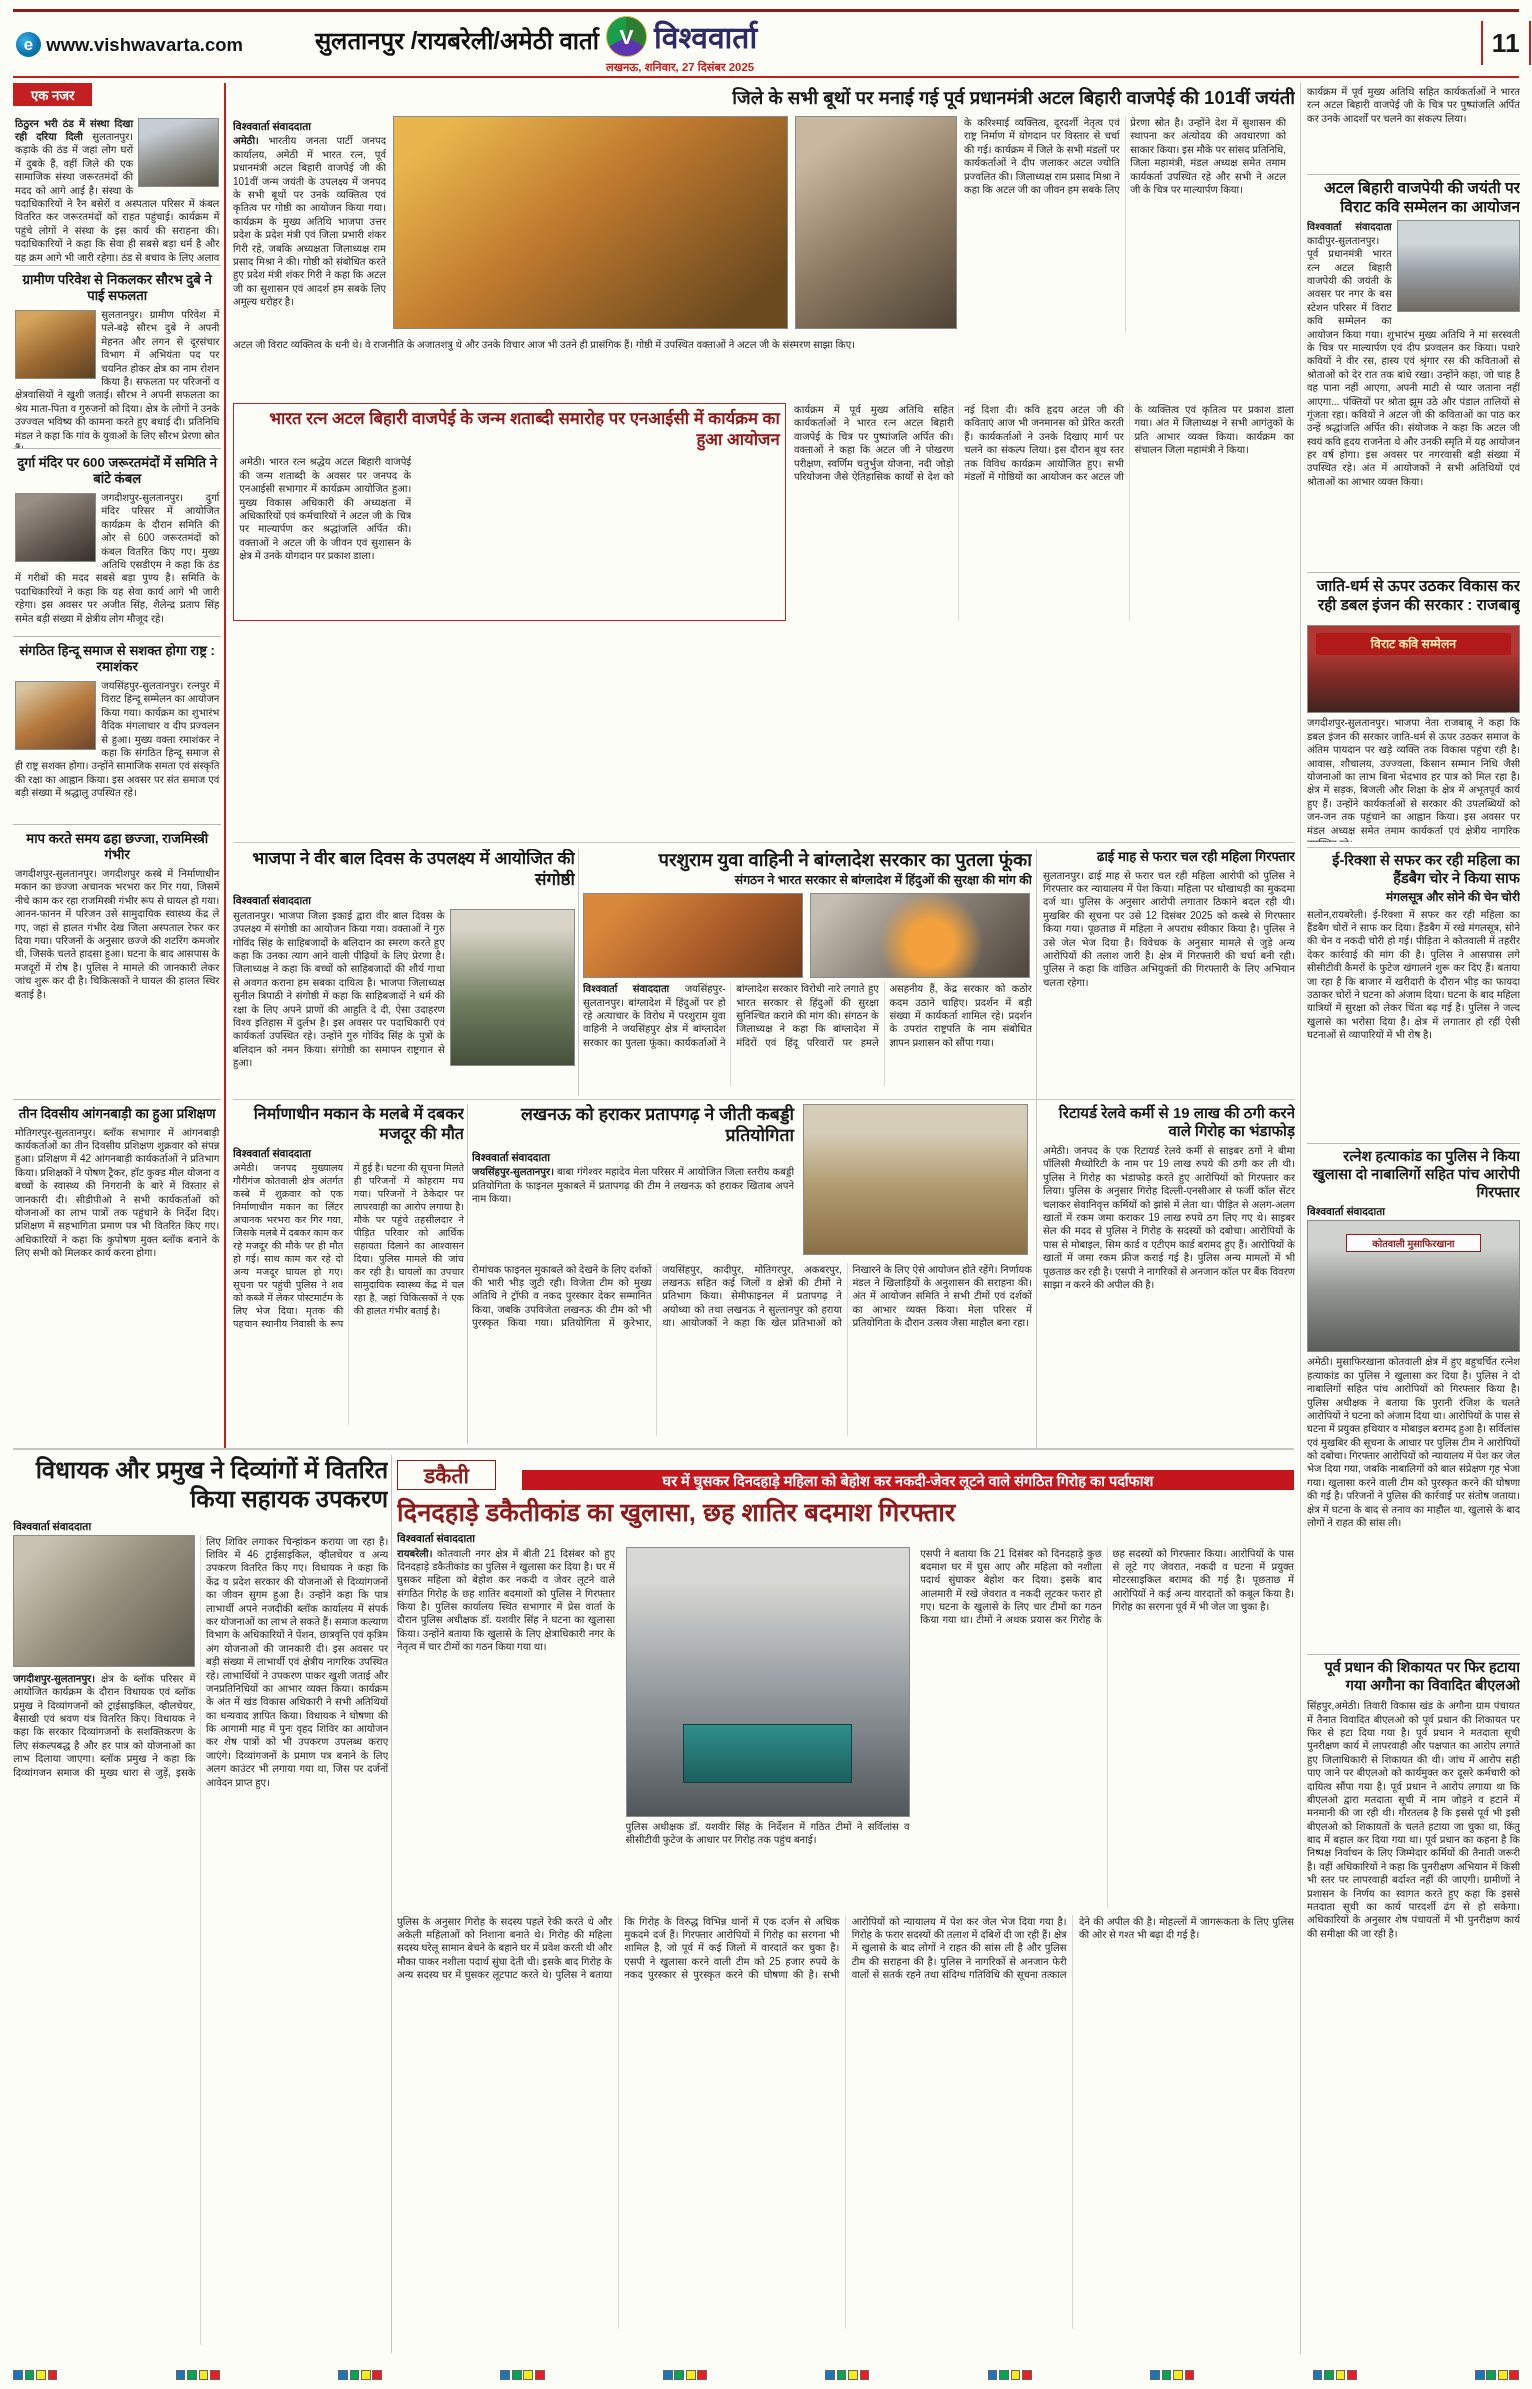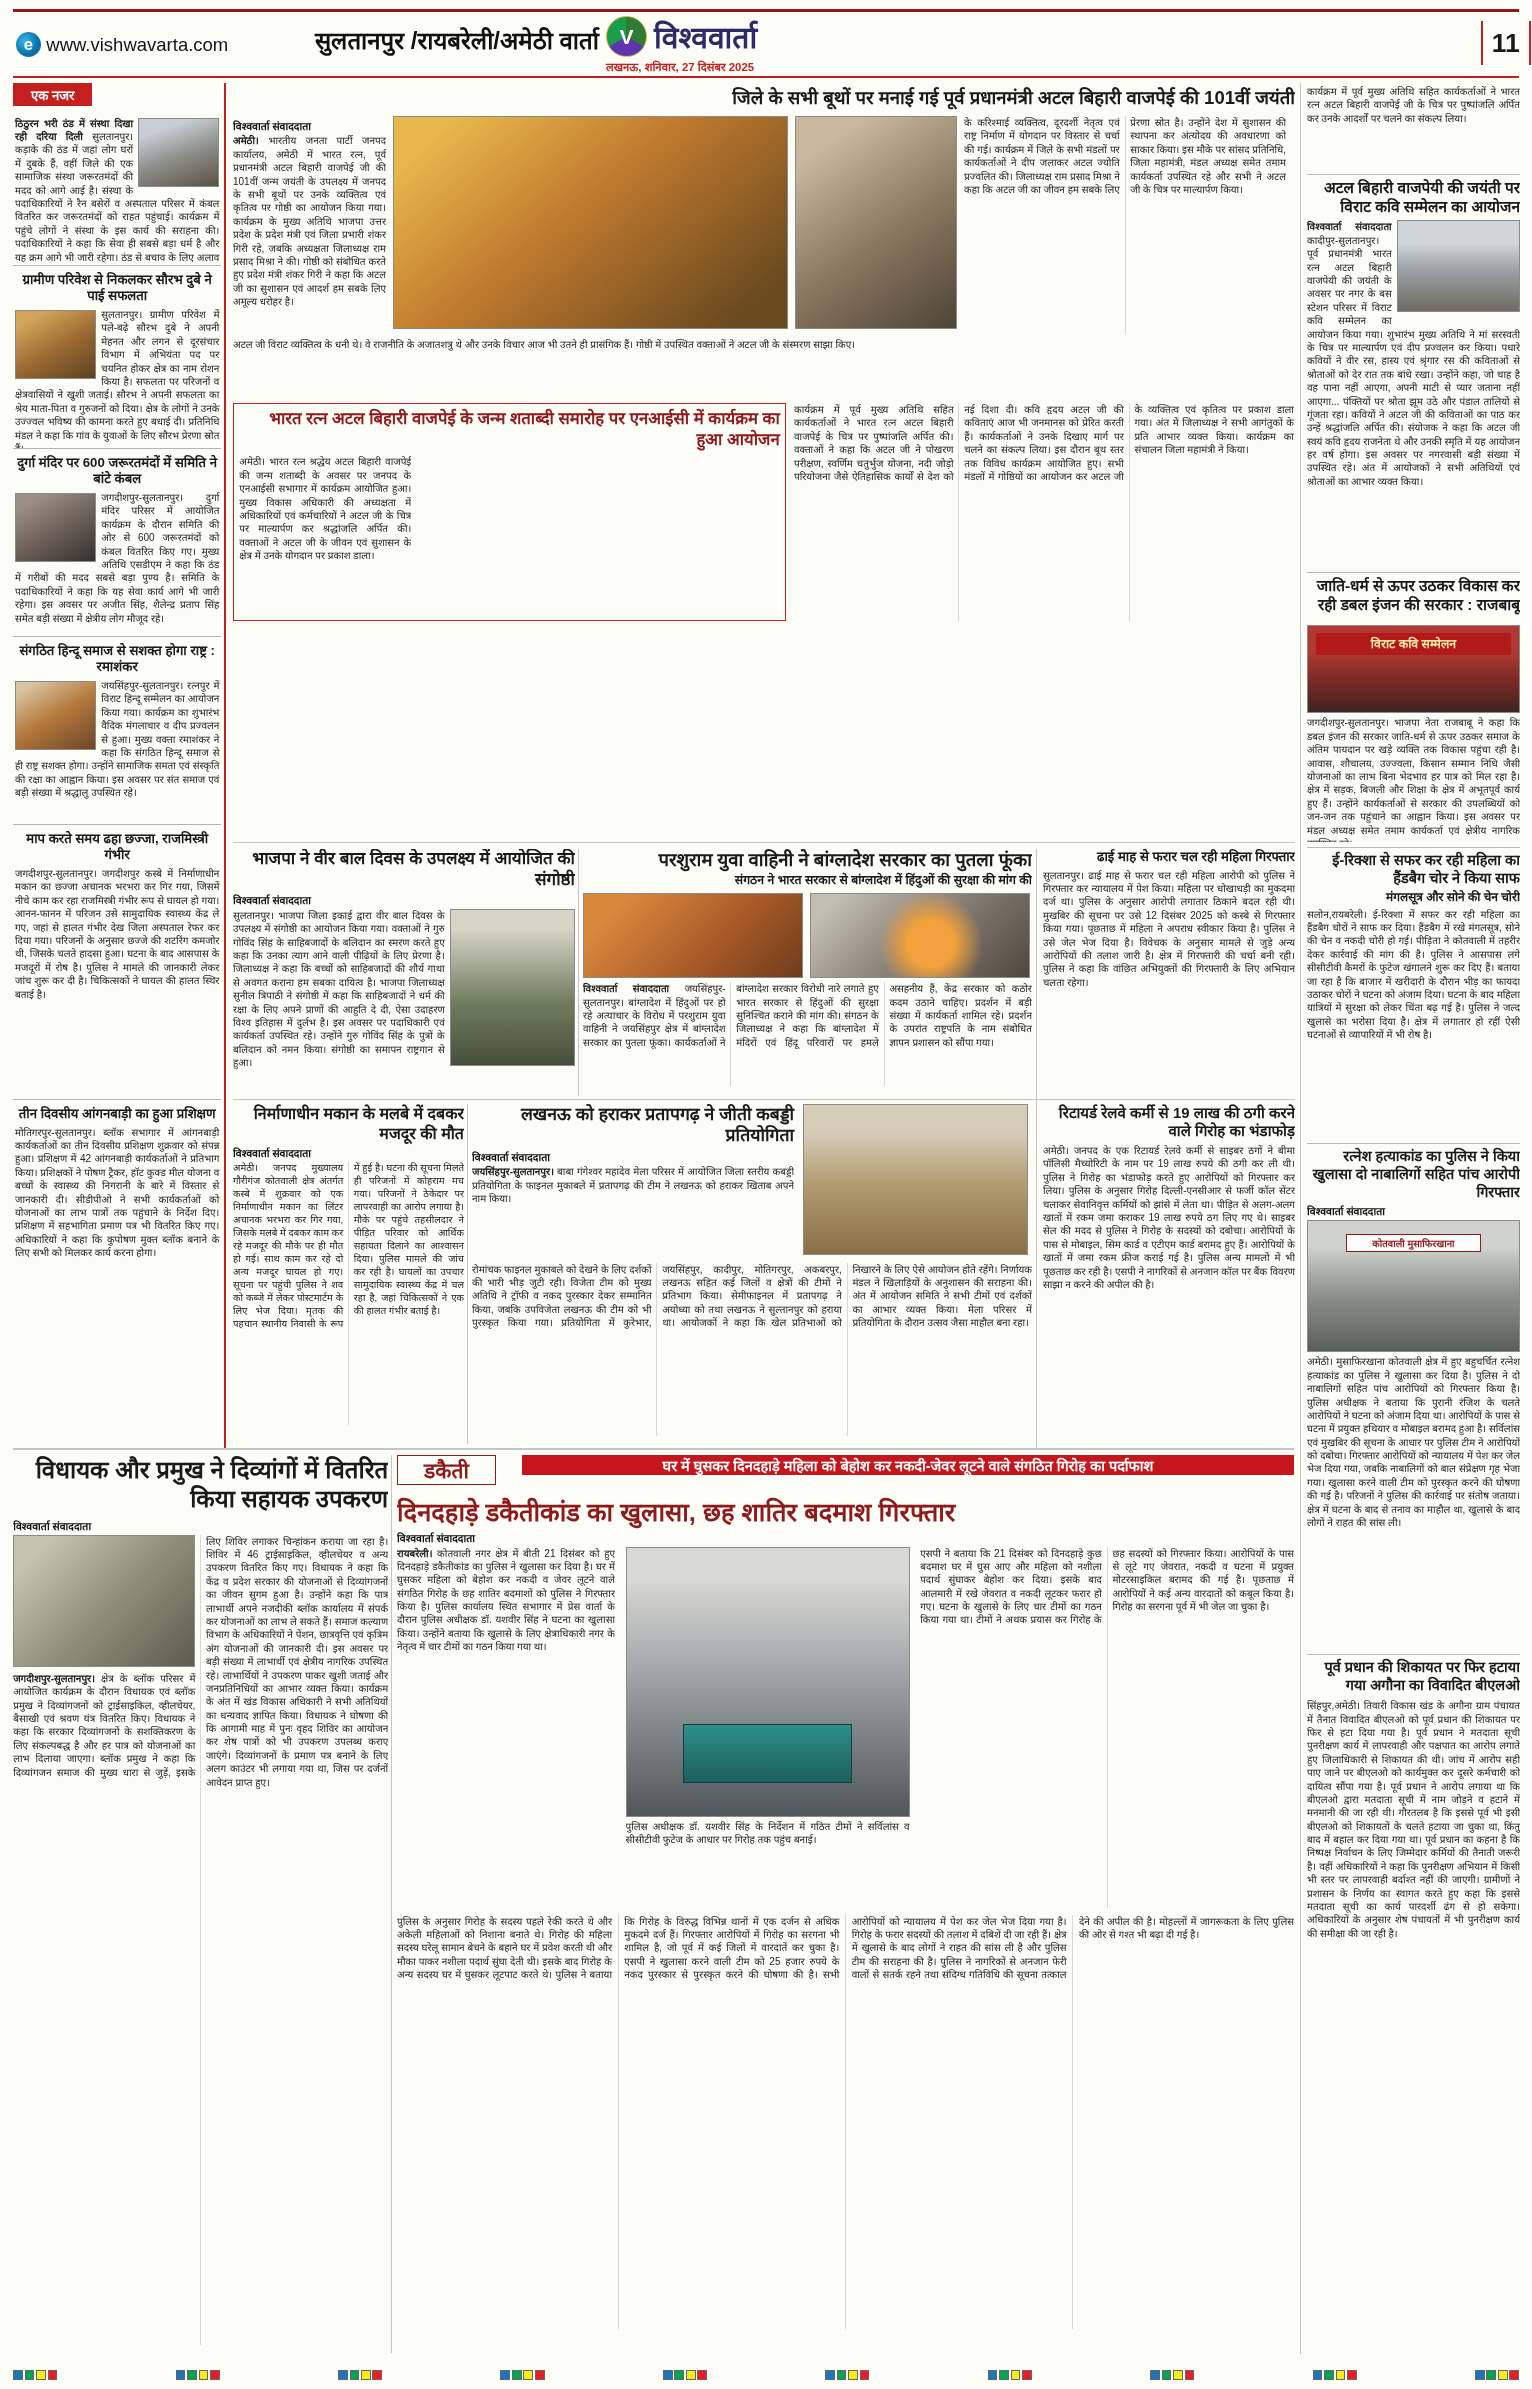--- a/index.html
+++ b/index.html
@@ -40,21 +40,21 @@
 </style>
 </head>
 <body>
 
 <div id="page">
 
   <div class="abs red-rule" style="left:13.2px;top:8.8px;width:1506px;height:3.5px;background:#8e1b1b"></div>
 
   <div class="abs" style="left:16px;top:32px;display:flex;align-items:center">
     <span class="logo-e">e</span>
-    <span style="font-size:18.5px;font-weight:normal;color:#10151a">www.vishwavarta.com</span>
+    <span style="font-size:18.5px;font-weight:bold;color:#10151a">www.vishwavarta.com</span>
   </div>
 
   <div class="abs hl" style="left:238px;top:26.4px;width:361px;font-size:24px;color:#111">सुलतानपुर /रायबरेली/अमेठी वार्ता</div>
 
   <div class="abs" style="left:606px;top:16px;width:229px">
     <div style="display:flex;align-items:center">
       <span class="logo-v">V</span>
       <span style="font-size:30px;font-weight:bold;color:#2e2a66">विश्ववार्ता</span>
     </div>
     <div style="font-size:11.4px;font-weight:bold;color:#c42021;text-align:left;margin-top:1.8px">लखनऊ, शनिवार, 27 दिसंबर 2025</div>
@@ -190,21 +190,21 @@
     <div class="byline" style="margin-top:5.3px">विश्ववार्ता संवाददाता</div>
     <div class="cols2 clip" style="height:810px">
       <div class="photo" style="width:100%;height:132px;margin-bottom:5.3px;background:linear-gradient(135deg,#c8c2b2 12%,#96917f 50%,#5f5b4d)"></div>
       <p class="body-text"><b>जगदीशपुर-सुलतानपुर।</b> <span>क्षेत्र के ब्लॉक परिसर में आयोजित कार्यक्रम के दौरान विधायक एवं ब्लॉक प्रमुख ने दिव्यांगजनों को ट्राईसाइकिल, व्हीलचेयर, बैसाखी एवं श्रवण यंत्र वितरित किए। विधायक ने कहा कि सरकार दिव्यांगजनों के सशक्तिकरण के लिए संकल्पबद्ध है और हर पात्र को योजनाओं का लाभ दिलाया जाएगा। ब्लॉक प्रमुख ने कहा कि दिव्यांगजन समाज की मुख्य धारा से जुड़ें, इसके लिए शिविर लगाकर चिन्हांकन कराया जा रहा है। शिविर में 46 ट्राईसाइकिल, व्हीलचेयर व अन्य उपकरण वितरित किए गए। विधायक ने कहा कि केंद्र व प्रदेश सरकार की योजनाओं से दिव्यांगजनों का जीवन सुगम हुआ है। उन्होंने कहा कि पात्र लाभार्थी अपने नजदीकी ब्लॉक कार्यालय में संपर्क कर योजनाओं का लाभ ले सकते हैं। समाज कल्याण विभाग के अधिकारियों ने पेंशन, छात्रवृत्ति एवं कृत्रिम अंग योजनाओं की जानकारी दी। इस अवसर पर बड़ी संख्या में लाभार्थी एवं क्षेत्रीय नागरिक उपस्थित रहे। लाभार्थियों ने उपकरण पाकर खुशी जताई और जनप्रतिनिधियों का आभार व्यक्त किया। कार्यक्रम के अंत में खंड विकास अधिकारी ने सभी अतिथियों का धन्यवाद ज्ञापित किया। विधायक ने घोषणा की कि आगामी माह में पुनः वृहद शिविर का आयोजन कर शेष पात्रों को भी उपकरण उपलब्ध कराए जाएंगे। दिव्यांगजनों के प्रमाण पत्र बनाने के लिए अलग काउंटर भी लगाया गया था, जिस पर दर्जनों आवेदन प्राप्त हुए।</span></p>
     </div>
   </div>
 
   <div class="abs rule" style="left:391px;top:1455px;width:0.9px;height:898px"></div>
 
   <div class="abs clip" style="left:397px;top:1455px;width:897px;height:898px">
-    <div style="display:flex;gap:26px;height:35px;align-items:flex-start">
+    <div style="display:flex;gap:26px;height:35px;align-items:flex-end">
       <div style="width:99px;display:flex;align-items:center;justify-content:center;font-size:21px;font-weight:bold;color:#8e1b1b;border:1.8px solid #8e1b1b">डकैती</div>
       <div class="strip" style="flex:1">घर में घुसकर दिनदहाड़े महिला को बेहोश कर नकदी-जेवर लूटने वाले संगठित गिरोह का पर्दाफाश</div>
     </div>
     <div class="hl maroon" style="font-size:25.5px;margin-top:7px;text-align:left">दिनदहाड़े डकैतीकांड का खुलासा, छह शातिर बदमाश गिरफ्तार</div>
     <div class="byline">विश्ववार्ता संवाददाता</div>
     <div style="display:flex;gap:10.6px;height:361px;margin-top:1.8px">
       <p class="body-text clip" style="width:218px"><b>रायबरेली।</b> <span>कोतवाली नगर क्षेत्र में बीती 21 दिसंबर को हुए दिनदहाड़े डकैतीकांड का पुलिस ने खुलासा कर दिया है। घर में घुसकर महिला को बेहोश कर नकदी व जेवर लूटने वाले संगठित गिरोह के छह शातिर बदमाशों को पुलिस ने गिरफ्तार किया है। पुलिस कार्यालय स्थित सभागार में प्रेस वार्ता के दौरान पुलिस अधीक्षक डॉ. यशवीर सिंह ने घटना का खुलासा किया। उन्होंने बताया कि खुलासे के लिए क्षेत्राधिकारी नगर के नेतृत्व में चार टीमों का गठन किया गया था।</span></p>
       <div style="width:284px">
         <div class="photo" style="width:284px;height:270px;background:linear-gradient(180deg,#d8d8d4 12%,#9aa0a4 50%,#51565a)">
           <div style="position:absolute;left:20%;bottom:12%;width:60%;height:22%;background:linear-gradient(180deg,#2e8f8a,#1d5f5c);border:0.9px solid #123f3d"></div>

